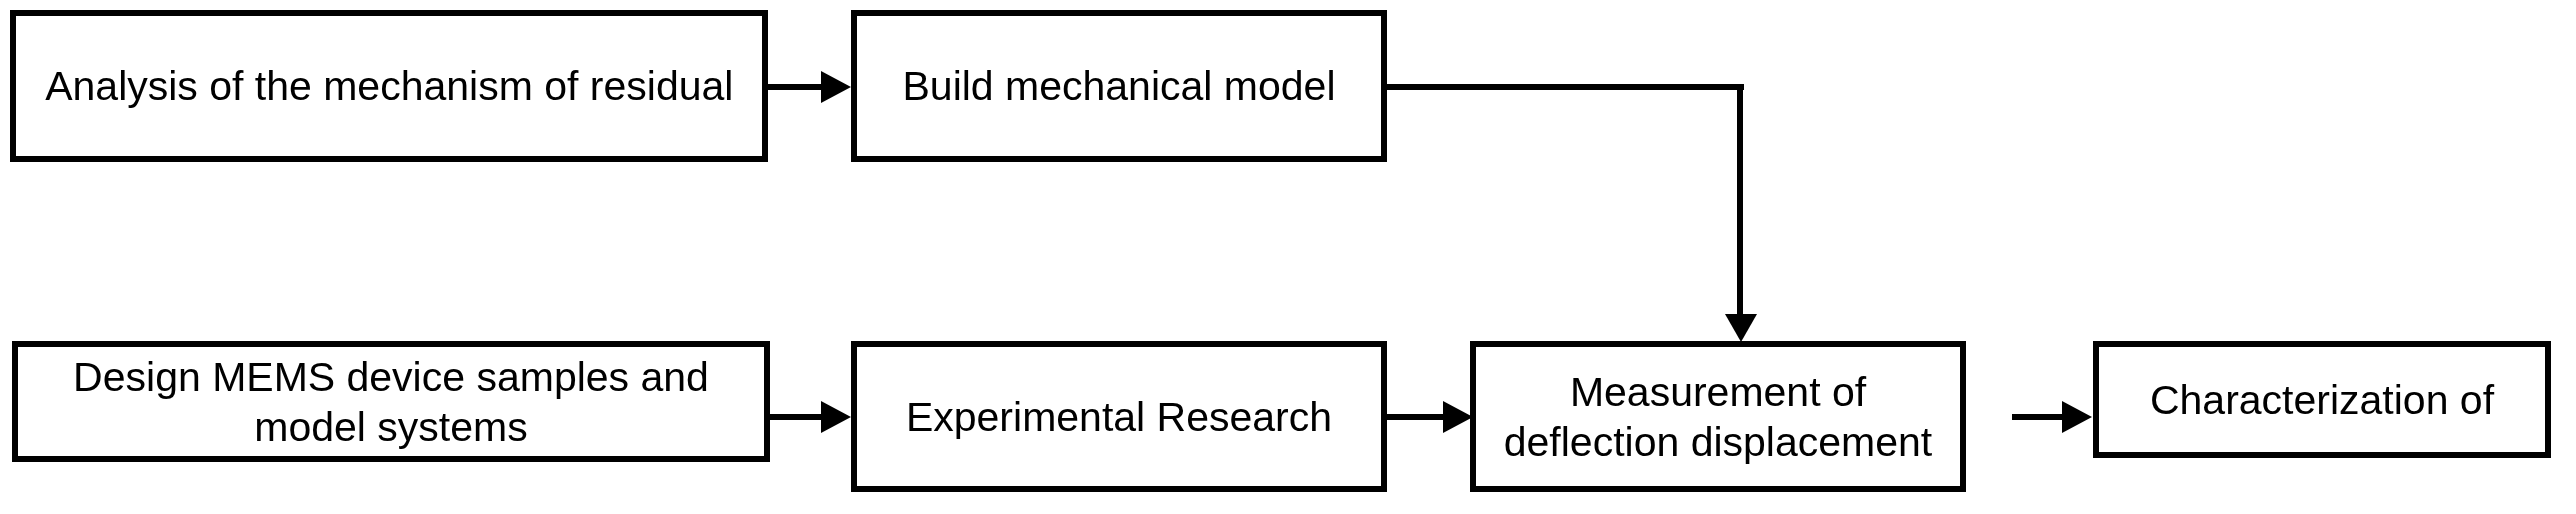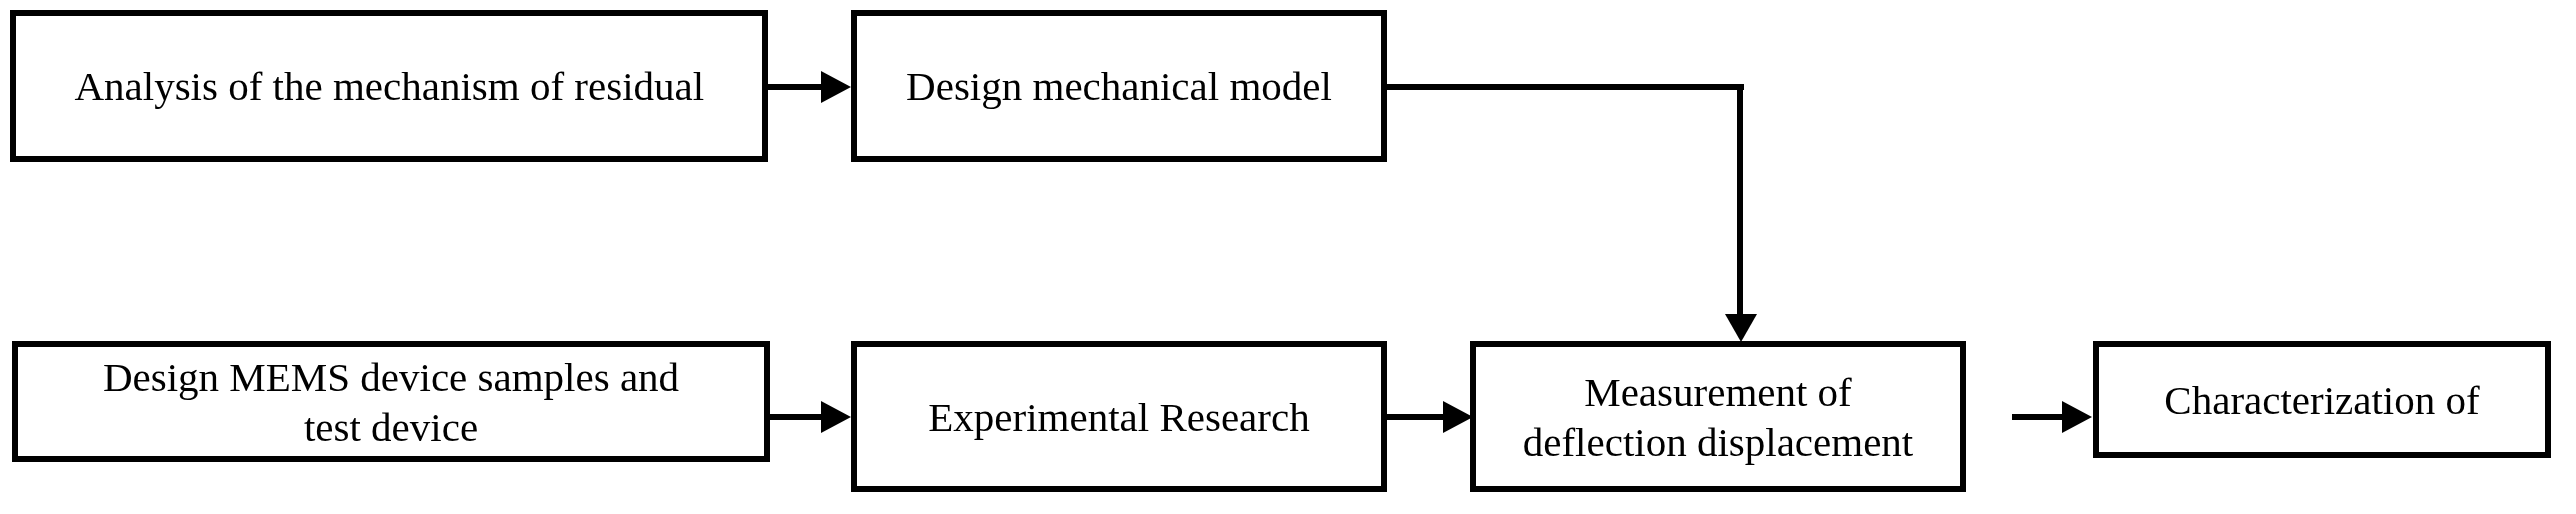--- a/index.html
+++ b/index.html
@@ -5,21 +5,21 @@
   html, body {
     margin: 0;
     padding: 0;
     background: #ffffff;
   }
   .canvas {
     position: relative;
     width: 2576px;
     height: 514px;
     background: #ffffff;
-    font-family: Liberation Serif, serif;
+    font-family: Liberation Sans, sans-serif;
     color: #000000;
     overflow: hidden;
   }
   .node {
     position: absolute;
     box-sizing: border-box;
     border: 6.3px solid #000000;
     background: #ffffff;
     display: flex;
     flex-direction: column;
@@ -78,26 +78,26 @@
 </head>
 <body>
 
 <div class="canvas">
 
   <div class="node" id="n-analysis">
     <div class="node-line">Analysis of the mechanism of residual</div>
   </div>
 
   <div class="node" id="n-build-model">
-    <div class="node-line">Design mechanical model</div>
+    <div class="node-line">Build mechanical model</div>
   </div>
 
   <div class="node" id="n-design">
     <div class="node-line">Design MEMS device samples and</div>
-    <div class="node-line">test device</div>
+    <div class="node-line">model systems</div>
   </div>
 
   <div class="node" id="n-experimental">
     <div class="node-line">Experimental Research</div>
   </div>
 
   <div class="node" id="n-measurement">
     <div class="node-line">Measurement of</div>
     <div class="node-line">deflection displacement</div>
   </div>

